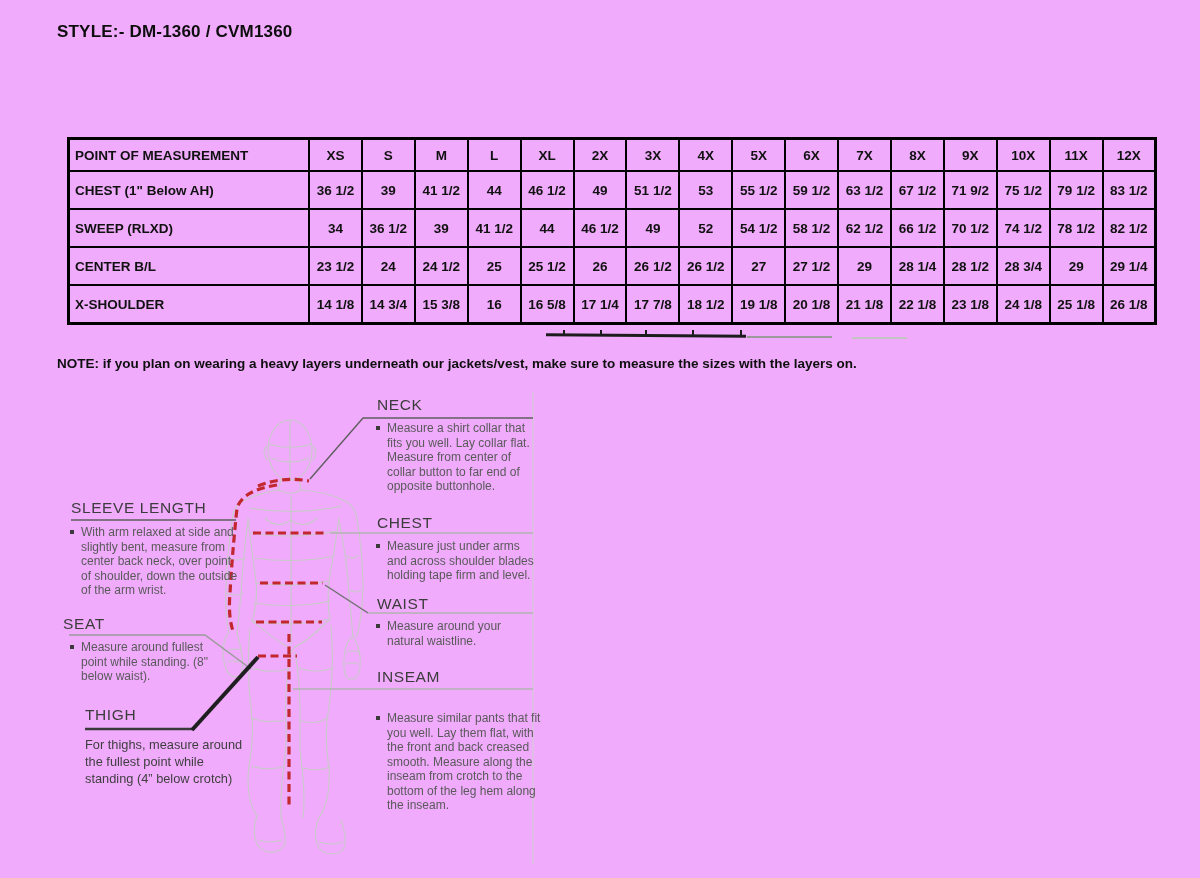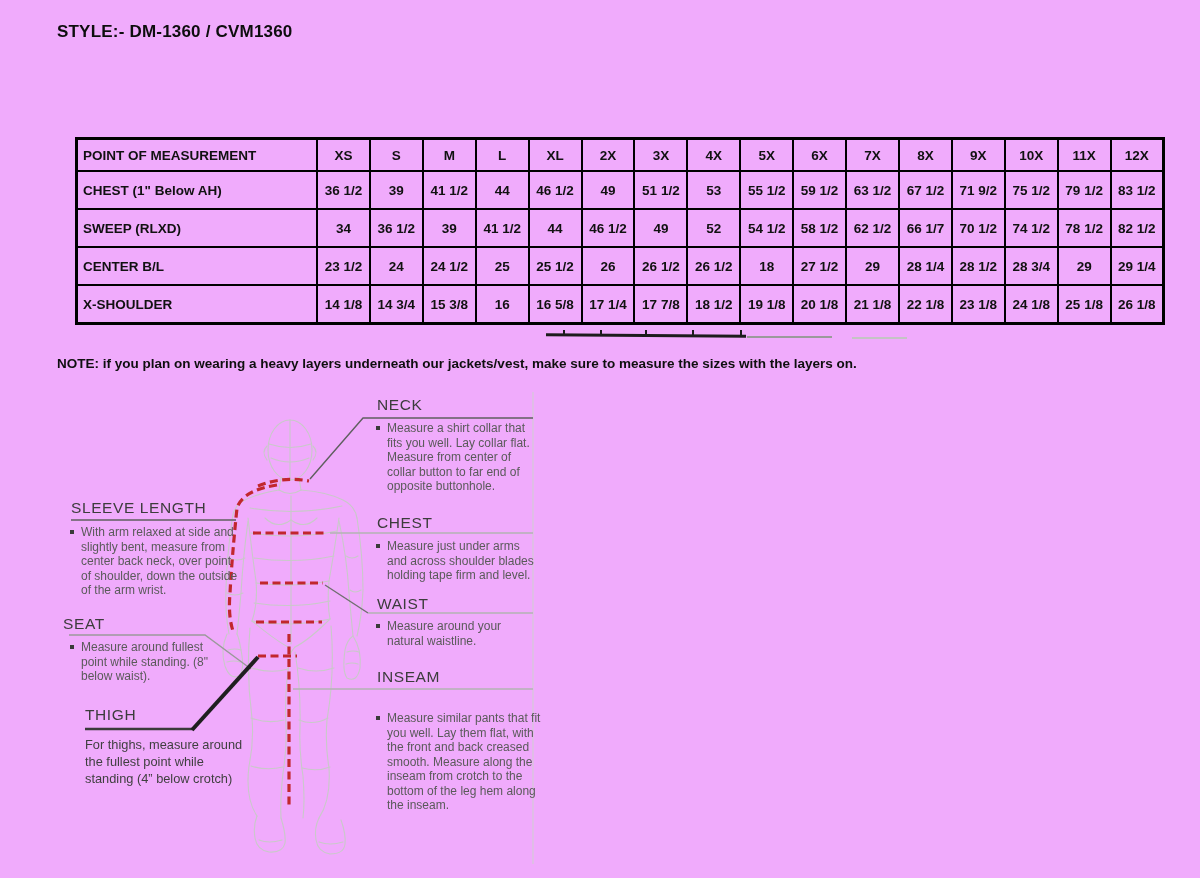--- a/index.html
+++ b/index.html
@@ -5,21 +5,21 @@
   html,body{margin:0;padding:0;background:#fff;}
   .page{
     position:relative;width:1200px;height:878px;background:#f0abfc;
     font-family:"Liberation Sans",sans-serif;overflow:hidden;
   }
   .page-title{
     position:absolute;left:57px;top:22px;font-size:17px;font-weight:bold;color:#0d0d0d;
     letter-spacing:0.2px;
   }
   
-  .chart-wrap{position:absolute;left:55px;top:137px;width:898px;padding-left:20px;}
+  .chart-wrap{position:absolute;left:47px;top:137px;width:898px;padding-left:20px;}
   table.size-chart{
     border-collapse:collapse;width:1090px;table-layout:fixed;
     border:3px solid #000;
   }
   table.size-chart th,table.size-chart td{
     border:2px solid #000;color:#111;
     font-size:13.5px;font-weight:bold;text-align:center;vertical-align:middle;
     padding:0 2px;overflow:hidden;white-space:nowrap;
   }
   table.size-chart thead th{height:30px;}
@@ -103,37 +103,37 @@
             <td>36 1/2</td>
             <td>39</td>
             <td>41 1/2</td>
             <td>44</td>
             <td>46 1/2</td>
             <td>49</td>
             <td>52</td>
             <td>54 1/2</td>
             <td>58 1/2</td>
             <td>62 1/2</td>
-            <td>66 1/7</td>
+            <td>66 1/2</td>
             <td>70 1/2</td>
             <td>74 1/2</td>
             <td>78 1/2</td>
             <td>82 1/2</td>
           </tr>
           <tr>
             <th class="label-col">CENTER B/L</th>
             <td>23 1/2</td>
             <td>24</td>
             <td>24 1/2</td>
             <td>25</td>
             <td>25 1/2</td>
             <td>26</td>
             <td>26 1/2</td>
             <td>26 1/2</td>
-            <td>18</td>
+            <td>27</td>
             <td>27 1/2</td>
             <td>29</td>
             <td>28 1/4</td>
             <td>28 1/2</td>
             <td>28 3/4</td>
             <td>29</td>
             <td>29 1/4</td>
           </tr>
           <tr>
             <th class="label-col">X-SHOULDER</th>

